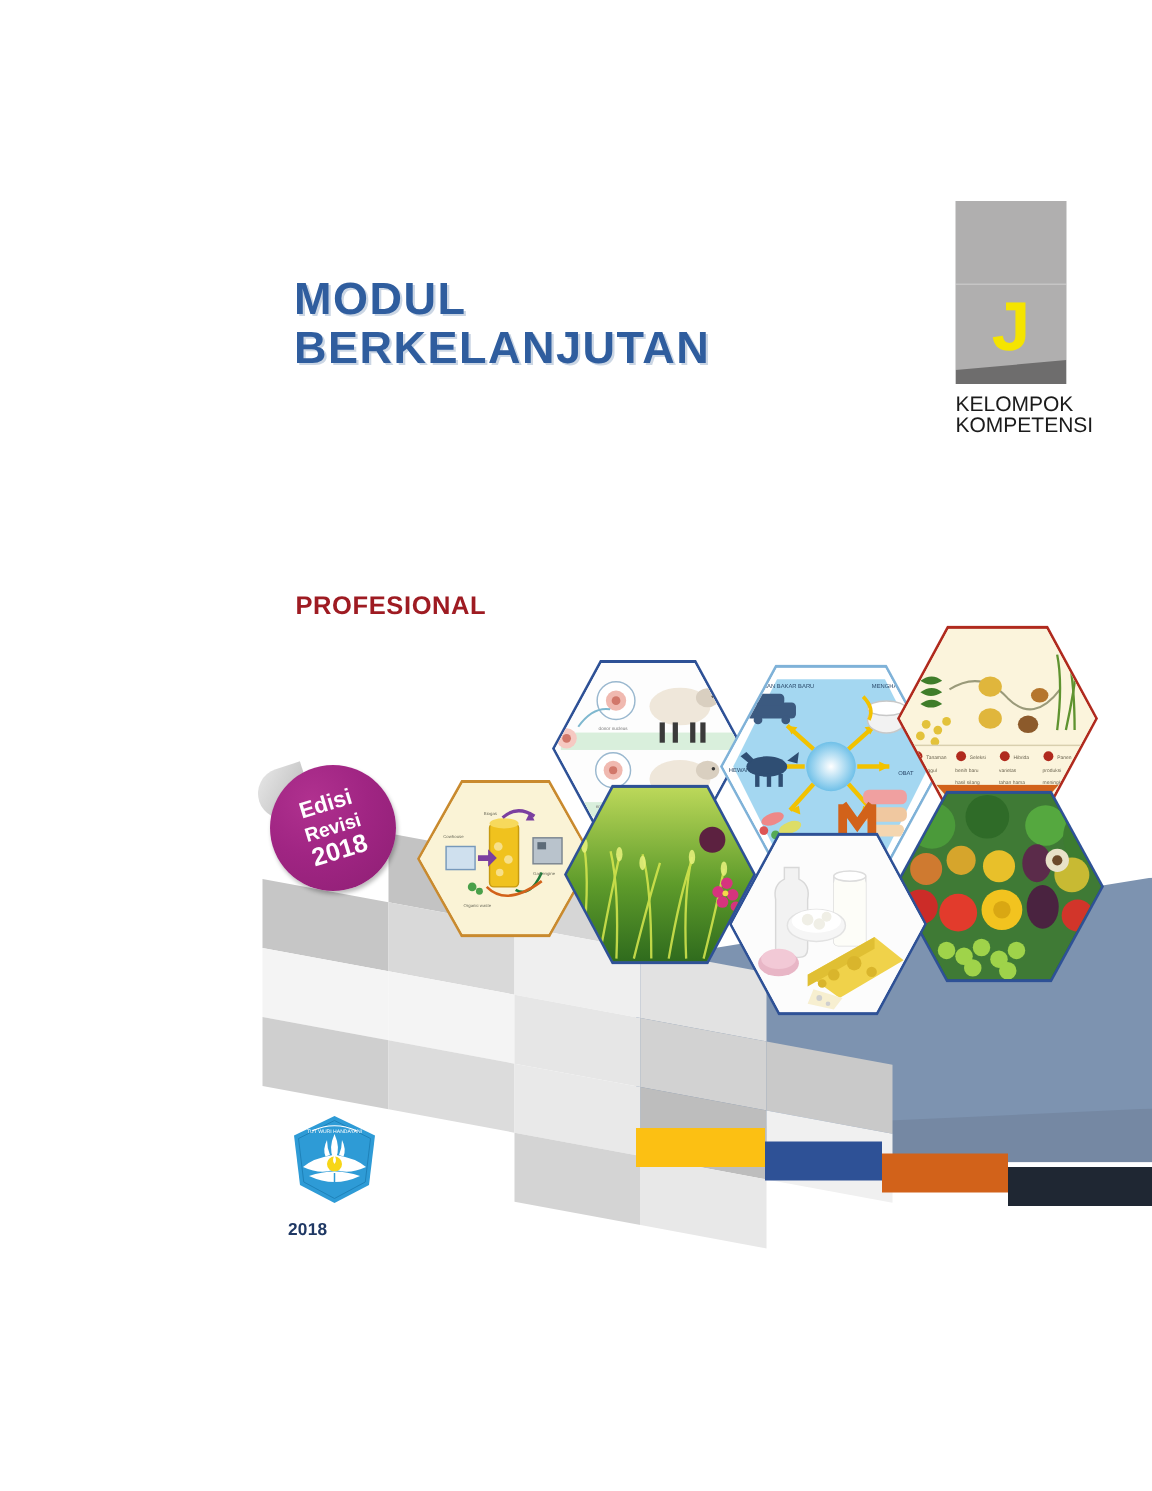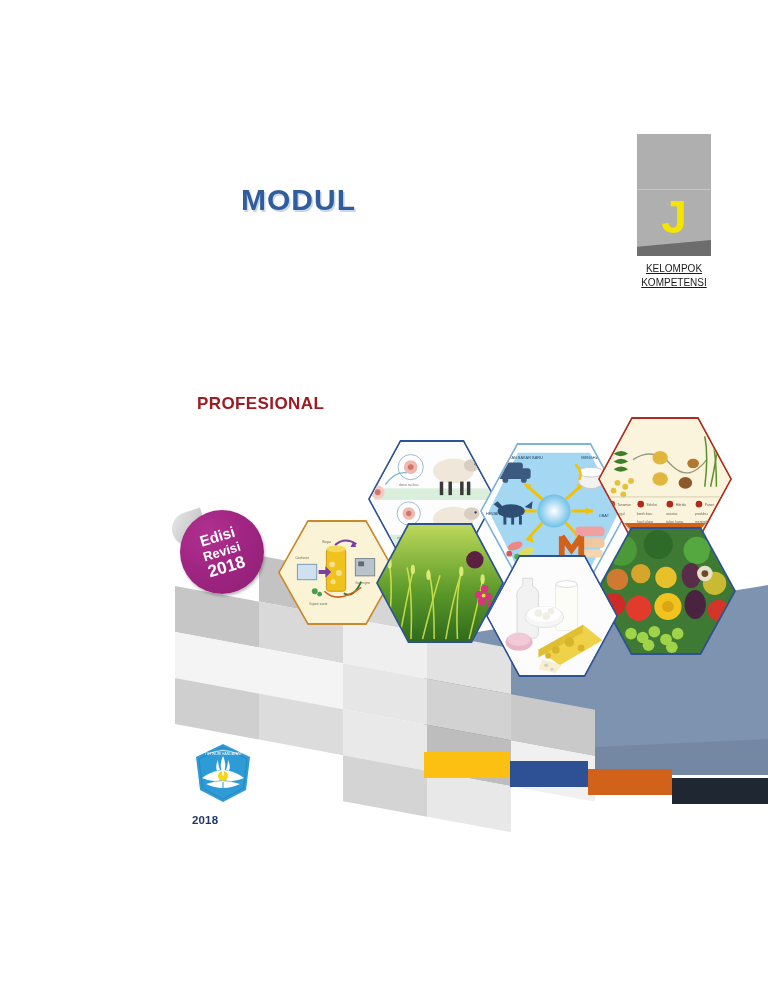--- a/index.html
+++ b/index.html
@@ -11,37 +11,36 @@
     position:relative;
   }
   #page{position:absolute;inset:0;width:768px;height:994px;overflow:hidden;background:#fff;}
 
   
   .title-block{position:absolute;left:196px;top:183px;width:430px;}
   .title-line{
     font-size:30px;font-weight:bold;letter-spacing:1.0px;
     color:#2F5D9E;line-height:33px;white-space:nowrap;
     text-shadow:1.5px 1.5px 0 rgba(160,180,205,0.55);
-    margin-left:45px;
   }
 
   
   .badge-wrap{position:absolute;left:637px;top:134px;width:74px;}
   .badge-box{position:relative;width:74px;height:122px;background:#b0afaf;overflow:hidden;}
   .badge-box .seam{position:absolute;left:0;top:55px;width:100%;height:1px;background:rgba(255,255,255,0.28);}
   .badge-letter{
     position:absolute;left:0;right:0;top:60px;text-align:center;
     font-size:46px;font-weight:bold;color:#f5e400;line-height:46px;
     font-family:"Liberation Sans",sans-serif;
   }
   .badge-foot{
     position:absolute;left:0;bottom:0;width:100%;height:16px;background:#6e6d6d;
     clip-path:polygon(0 42%,100% 0,100% 100%,0 100%);
   }
-  .badge-caption{margin-top:6px;text-align:center;font-size:10px;color:#1b1b1b;line-height:14px;font-weight:normal;text-decoration:underline;}
+  .badge-caption{margin-top:6px;text-align:center;font-size:14px;color:#1b1b1b;line-height:14px;font-weight:normal;}
 
   
   .prof{position:absolute;left:197px;top:394px;font-size:17px;font-weight:bold;color:#9E1B22;letter-spacing:0.4px;}
   .subtitle{position:absolute;left:199px;top:400px;font-size:16.5px;font-weight:bold;color:#F5A800;line-height:22px;letter-spacing:0.2px;}
   .subtitle div{white-space:nowrap;}
 
   
   .graphic{position:absolute;left:0;top:400px;width:768px;height:460px;}
 
   
@@ -87,20 +86,21 @@
   .footer{position:absolute;left:192px;top:812px;font-size:11.5px;font-weight:bold;color:#1F3864;line-height:16px;letter-spacing:0.15px;}
   .footer div{white-space:nowrap;}
 </style>
 </head>
 <body>
 
 <div id="page">
 
   <div class="title-block">
     <div class="title-line">MODUL</div>
+    <div class="title-line">BERKELANJUTAN</div>
   </div>
 
   <div class="badge-wrap">
     <div class="badge-box">
       <div class="seam"></div>
       <div class="badge-letter">J</div>
       <div class="badge-foot"></div>
     </div>
     <div class="badge-caption">
       <div>KELOMPOK</div>

